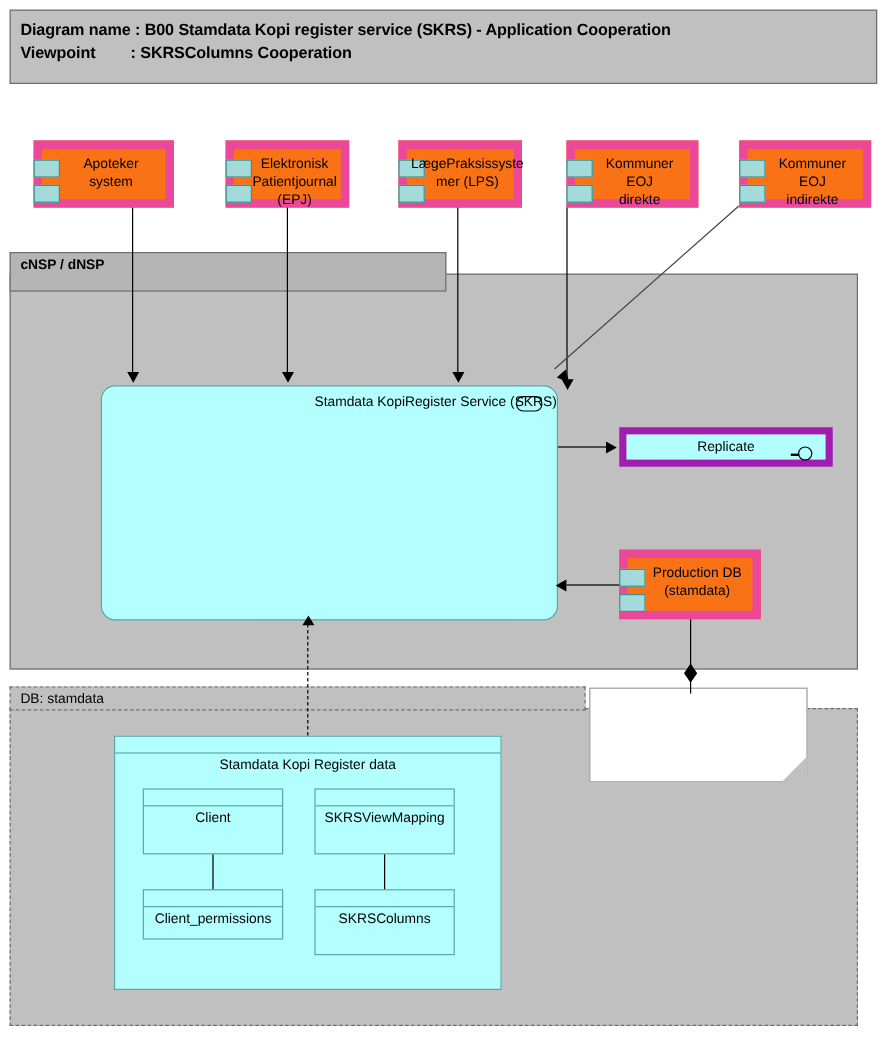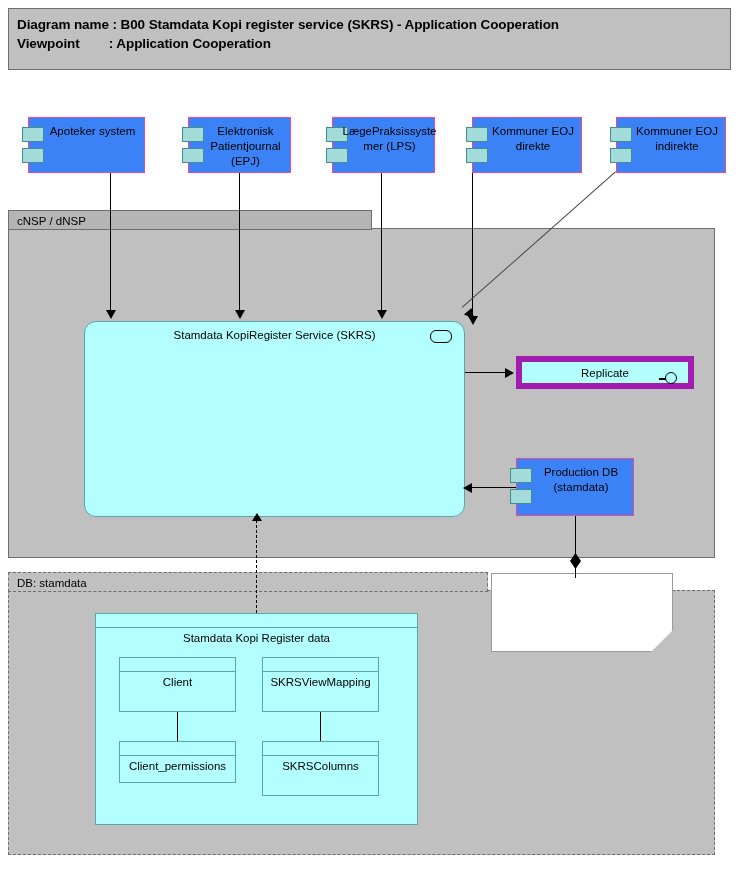--- a/index.html
+++ b/index.html
@@ -16,21 +16,21 @@
     background:#c0c0c0;border:1px solid #6e6e6e;box-sizing:border-box;
     padding:6px 8px 0 8px;
   }
   .header-line{
     font-size:13.5px;font-weight:bold;line-height:19px;white-space:pre;
     letter-spacing:-0.1px;
   }
 
   
   .component{
-    position:absolute;background:#3b82f6;border:1px solid #ec4899;
+    position:absolute;background:#f97316;border:7px solid #ec4899;
     box-sizing:border-box;
   }
   .component .cbody{
     position:absolute;left:0;top:0;right:0;bottom:0;
     display:flex;align-items:flex-start;justify-content:center;
     padding-top:6px;
   }
   .component .clabel{
     font-size:11.5px;line-height:15px;text-align:center;
     padding:0 6px 0 18px;white-space:pre-line;
@@ -54,21 +54,21 @@
     padding-left:8px;white-space:nowrap;
   }
   .group-tab.dashedtab{border:1px dashed #6e6e6e;background:#c0c0c0;}
 
   
   .service{
     position:absolute;background:#b3ffff;border:1px solid #5aa7a7;
     border-radius:12px;box-sizing:border-box;
   }
   .service .slabel{
-    position:absolute;left:0;right:0;top:7px;text-align:center;
+    position:absolute;left:0;right:0;top:7px;text-align:right;
     font-size:11.5px;
   }
   .iface-oval{
     position:absolute;width:20px;height:11px;border:1.6px solid #000;
     border-radius:6px;background:transparent;
   }
 
   
   .plainbox{
     position:absolute;background:#b3ffff;border:6px solid #a21caf;
@@ -147,25 +147,25 @@
     border-top:10px solid #000;
   }
 </style>
 </head>
 <body>
 
 <div id="canvas">
 
   <div class="header-box">
     <div class="header-line">Diagram name : B00 Stamdata Kopi register service (SKRS) - Application Cooperation</div>
-    <div class="header-line">Viewpoint        : Application Cooperation</div>
+    <div class="header-line">Viewpoint        : SKRSColumns Cooperation</div>
   </div>
 
   <div class="group solid" style="left:8px;top:228px;width:707px;height:330px;"></div>
-  <div class="group-tab" style="left:8px;top:210px;width:364px;height:20px;">cNSP / dNSP</div>
+  <div class="group-tab" style="left:8px;top:210px;width:364px;height:33px;font-weight:bold;">cNSP / dNSP</div>
 
   <div class="group dashed" style="left:8px;top:590px;width:707px;height:265px;"></div>
   <div class="group-tab dashedtab" style="left:8px;top:572px;width:480px;height:20px;">DB: stamdata</div>
 
   <div class="component" style="left:28px;top:117px;width:117px;height:56px;">
     <div class="tab t1"></div>
     <div class="tab t2"></div>
     <div class="cbody">
         <div class="clabel">Apoteker system</div>
       </div>

